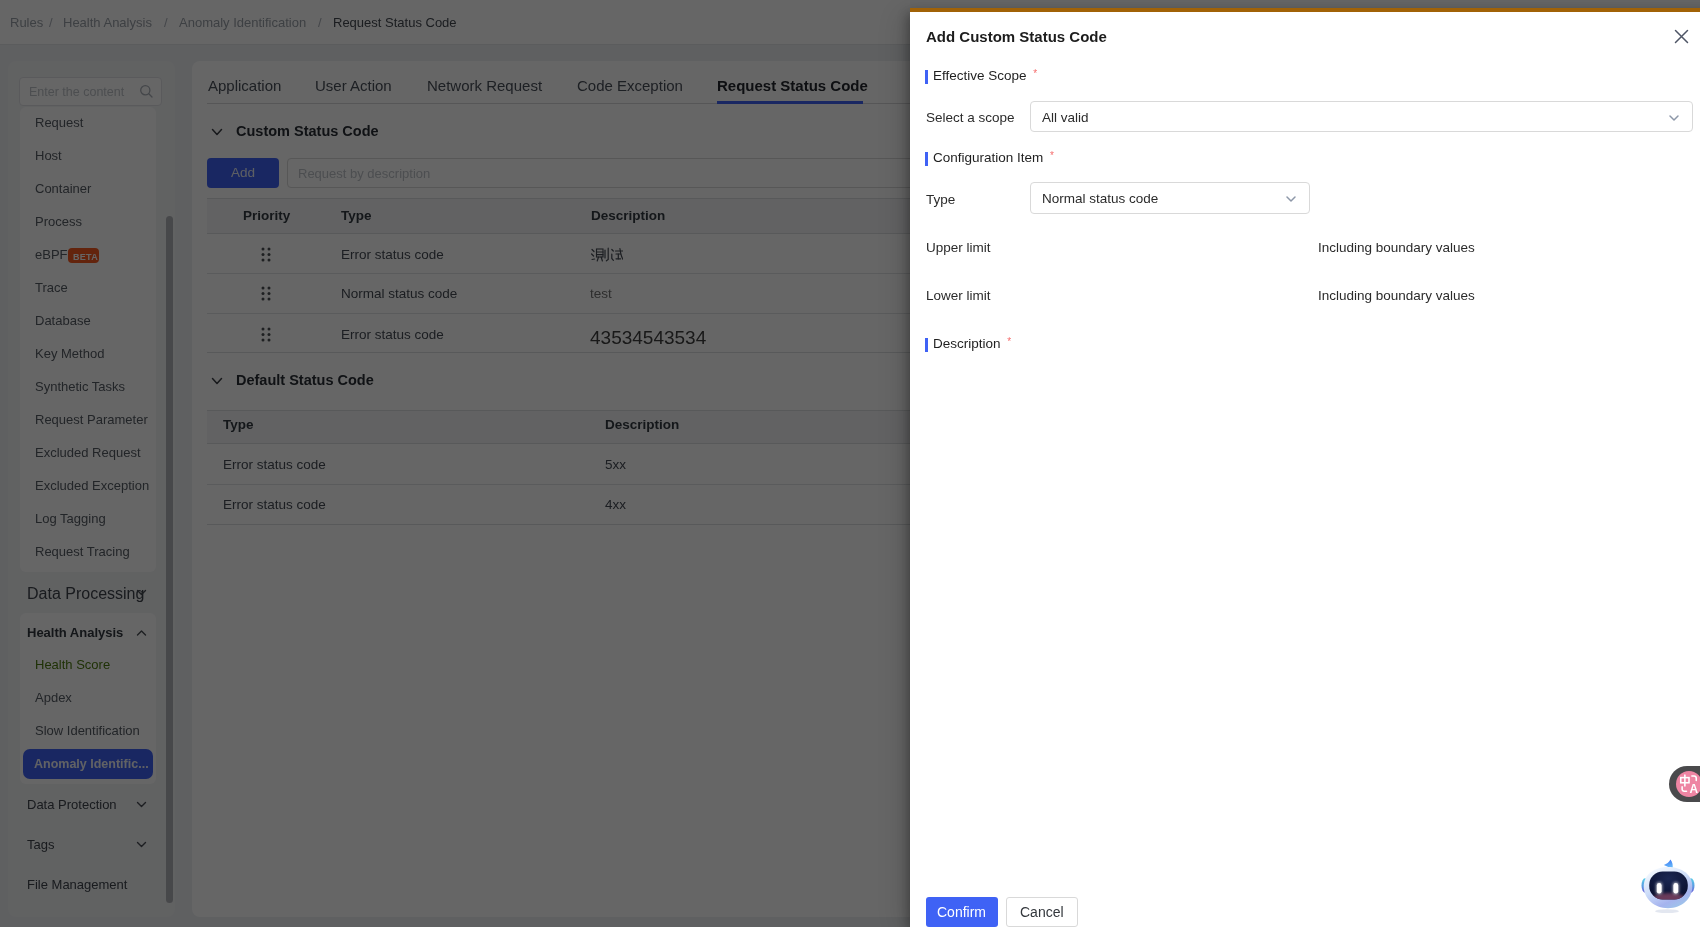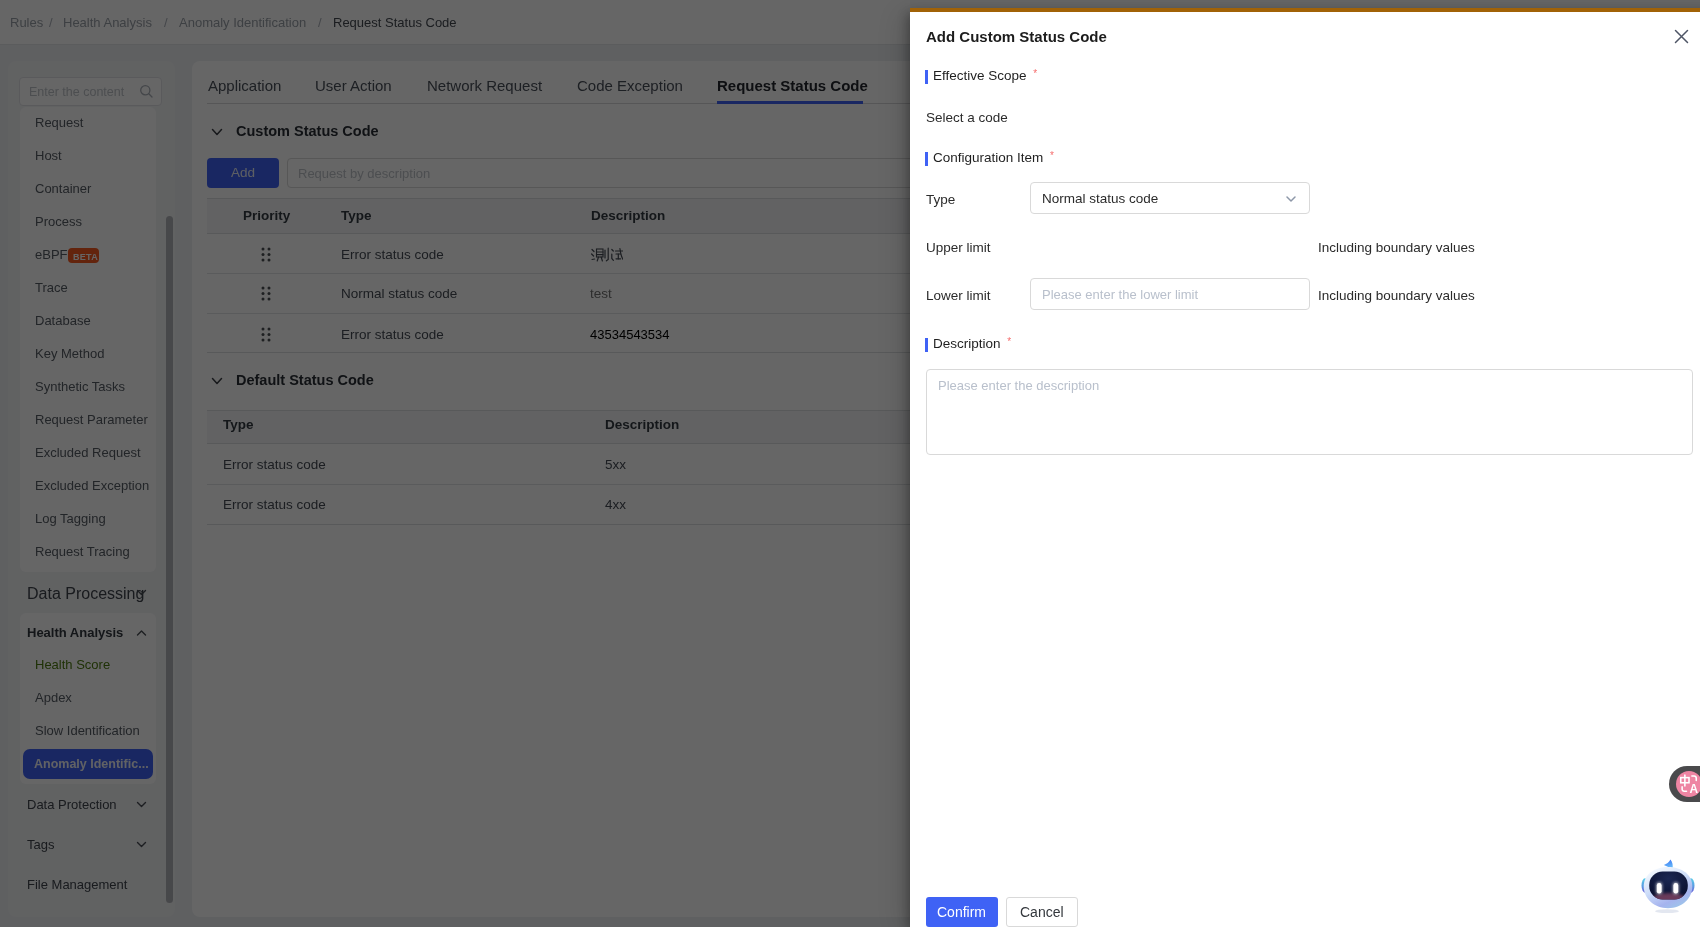--- a/index.html
+++ b/index.html
@@ -161,21 +161,21 @@
         <g fill="#4c5055">
           <circle cx="2" cy="2" r="1.5"></circle>
           <circle cx="8" cy="2" r="1.5"></circle>
           <circle cx="2" cy="7.5" r="1.5"></circle>
           <circle cx="8" cy="7.5" r="1.5"></circle>
           <circle cx="2" cy="13" r="1.5"></circle>
           <circle cx="8" cy="13" r="1.5"></circle>
         </g>
       </svg>
   <div class="t" style="left:341px;top:327px;font-size:13.5px;color:#464c55">Error status code</div>
-  <div class="t" style="left:590px;top:327px;font-size:13px;color:#000000">43534543534</div>
+  <div class="t" style="left:590px;top:327px;font-size:19px;color:#404040">43534543534</div>
   <div class="abs" style="left:207px;top:352px;width:1463px;height:1px;background:#dcdee0"></div>
 
   <svg class="abs" style="left:211px;top:377px" width="12" height="9" viewBox="0 0 12 9">
         <path d="M1.5 1.5 L6 6.5 L10.5 1.5" stroke="#3c4046" stroke-width="1.5" fill="none" stroke-linecap="round" stroke-linejoin="round"></path>
       </svg>
   <div class="t" style="left:236px;top:372px;font-size:14.5px;font-weight:bold;color:#2a2f36">Default Status Code</div>
 
   <div class="abs" style="left:207px;top:410px;width:1463px;height:34px;background:#f4f5f7;border-top:1px solid #dcdee0;border-bottom:1px solid #dcdee0"></div>
   <div class="t" style="left:223px;top:417px;font-size:13.5px;font-weight:bold;color:#343a42">Type</div>
   <div class="t" style="left:605px;top:417px;font-size:13.5px;font-weight:bold;color:#343a42">Description</div>
@@ -193,52 +193,52 @@
   <div class="t" style="left:16px;top:16px;font-size:15px;font-weight:bold;color:#1c1c1c">Add Custom Status Code</div>
   <svg class="abs" style="left:764px;top:17px" width="15" height="15" viewBox="0 0 15 15">
         <path d="M1.5 1.5 L13.5 13.5 M13.5 1.5 L1.5 13.5" stroke="#4e5566" stroke-width="1.5" stroke-linecap="round"></path>
       </svg>
 
   <div class="sechdr" style="left:15px;top:57px">
         <span class="secbar"></span>
         <span class="sectext">Effective Scope <span class="star">*</span></span>
       </div>
 
-  <div class="lbl" style="left:16px;top:98px">Select a code</div>
+  <div class="lbl" style="left:16px;top:98px">Select a scope</div>
+  <div class="ipt" style="left:120px;top:89px;width:663px;height:31px">
+        <span class="val">All valid</span>
+    <svg class="abs" style="right:12px;top:10px" width="12" height="12" viewBox="0 0 12 12">
+          <path d="M2 4 L6 8 L10 4" stroke="#8d97a8" stroke-width="1.5" fill="none" stroke-linecap="round" stroke-linejoin="round"></path>
+        </svg>
+  </div>
 
   <div class="sechdr" style="left:15px;top:139px">
         <span class="secbar"></span>
         <span class="sectext">Configuration Item <span class="star">*</span></span>
       </div>
 
   <div class="lbl" style="left:16px;top:180px">Type</div>
   <div class="ipt" style="left:120px;top:170px;width:280px;height:32px">
         <span class="val">Normal status code</span>
     <svg class="abs" style="right:12px;top:10px" width="12" height="12" viewBox="0 0 12 12">
           <path d="M2 4 L6 8 L10 4" stroke="#8d97a8" stroke-width="1.5" fill="none" stroke-linecap="round" stroke-linejoin="round"></path>
         </svg>
   </div>
 
   <div class="lbl" style="left:16px;top:228px">Upper limit</div>
   <div class="lbl" style="left:408px;top:228px">Including boundary values</div>
 
   <div class="lbl" style="left:16px;top:276px">Lower limit</div>
-  <div class="ipt" style="left:120px;top:266px;width:280px;height:32px">
-        <span class="ph">Please enter the lower limit</span>
-      </div>
   <div class="lbl" style="left:408px;top:276px">Including boundary values</div>
 
   <div class="sechdr" style="left:15px;top:325px">
         <span class="secbar"></span>
         <span class="sectext">Description <span class="star">*</span></span>
       </div>
 
-  <div class="ipt" style="left:16px;top:357px;width:767px;height:86px">
-        <span class="ph" style="top:8px;transform:none">Please enter the description</span>
-      </div>
 
   <div class="abs" style="left:16px;top:885px;width:72px;height:30px;background:#3f62f5;border-radius:3px"></div>
   <div class="t" style="left:27px;top:892px;font-size:14px;color:#fff">Confirm</div>
   <div class="abs" style="left:96px;top:885px;width:72px;height:30px;background:#fff;border:1px solid #d9d9d9;border-radius:3px"></div>
   <div class="t" style="left:110px;top:892px;font-size:14px;color:#33373c">Cancel</div>
 </div>
 
 <div class="abs" style="left:1669px;top:766px;width:45px;height:36px;background:#4a4a4c;border-radius:18px 0 0 18px;z-index:70"></div>
 <div class="abs" style="left:1676px;top:771px;width:26px;height:26px;background:#ee85a3;border-radius:50%;z-index:71"></div>
 <svg class="abs" style="left:1679px;top:774px;z-index:72" width="20" height="20" viewBox="0 0 16 16">

